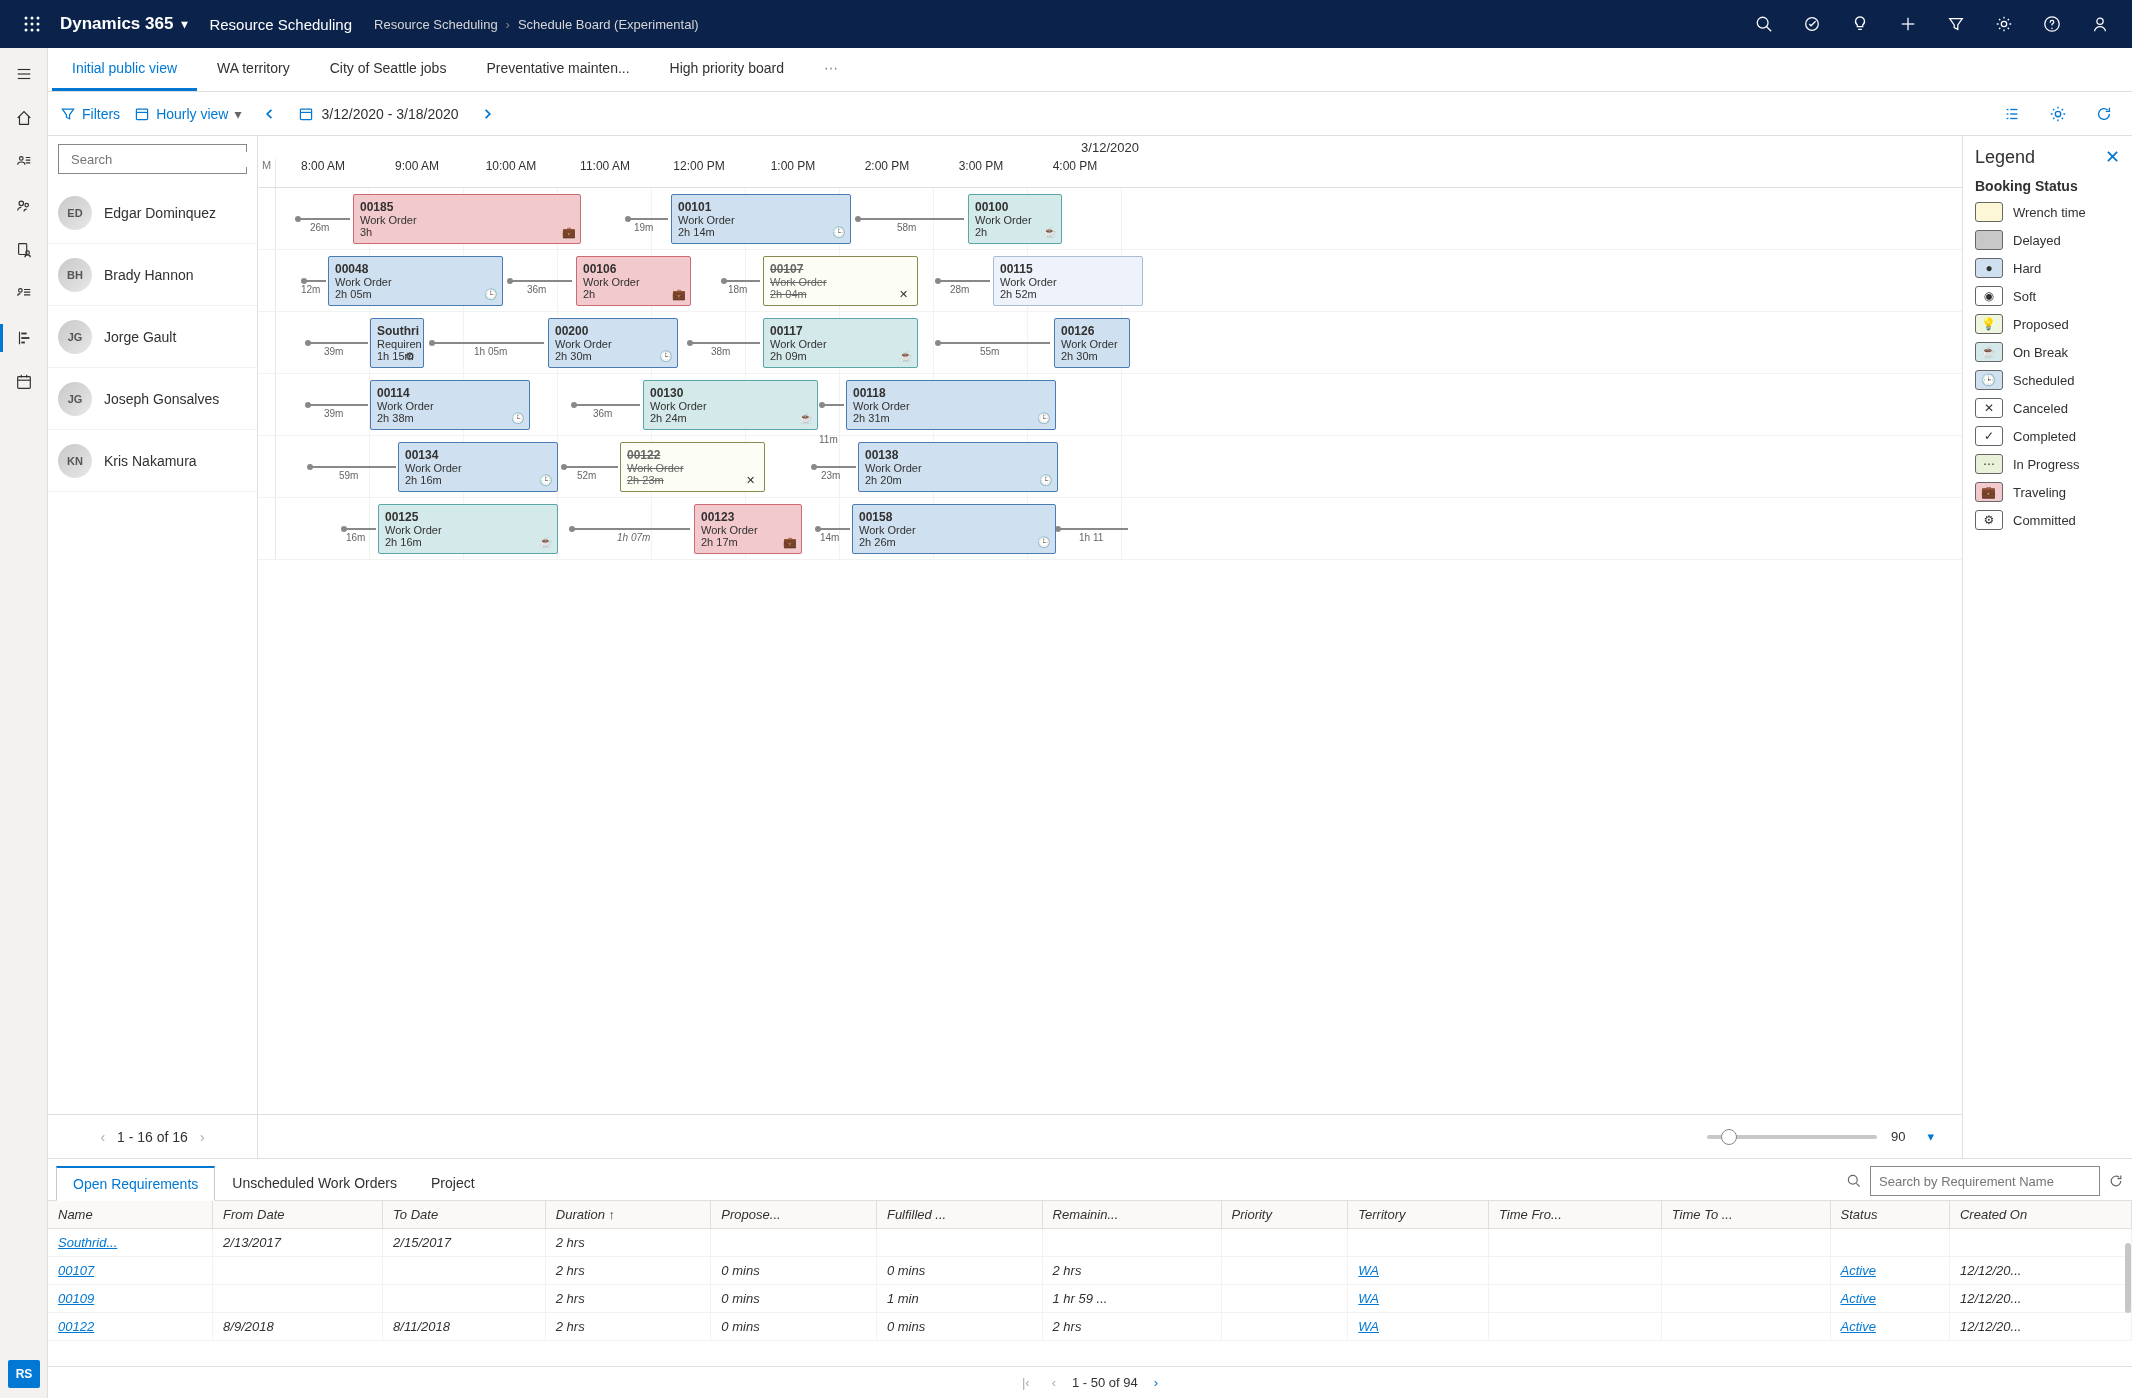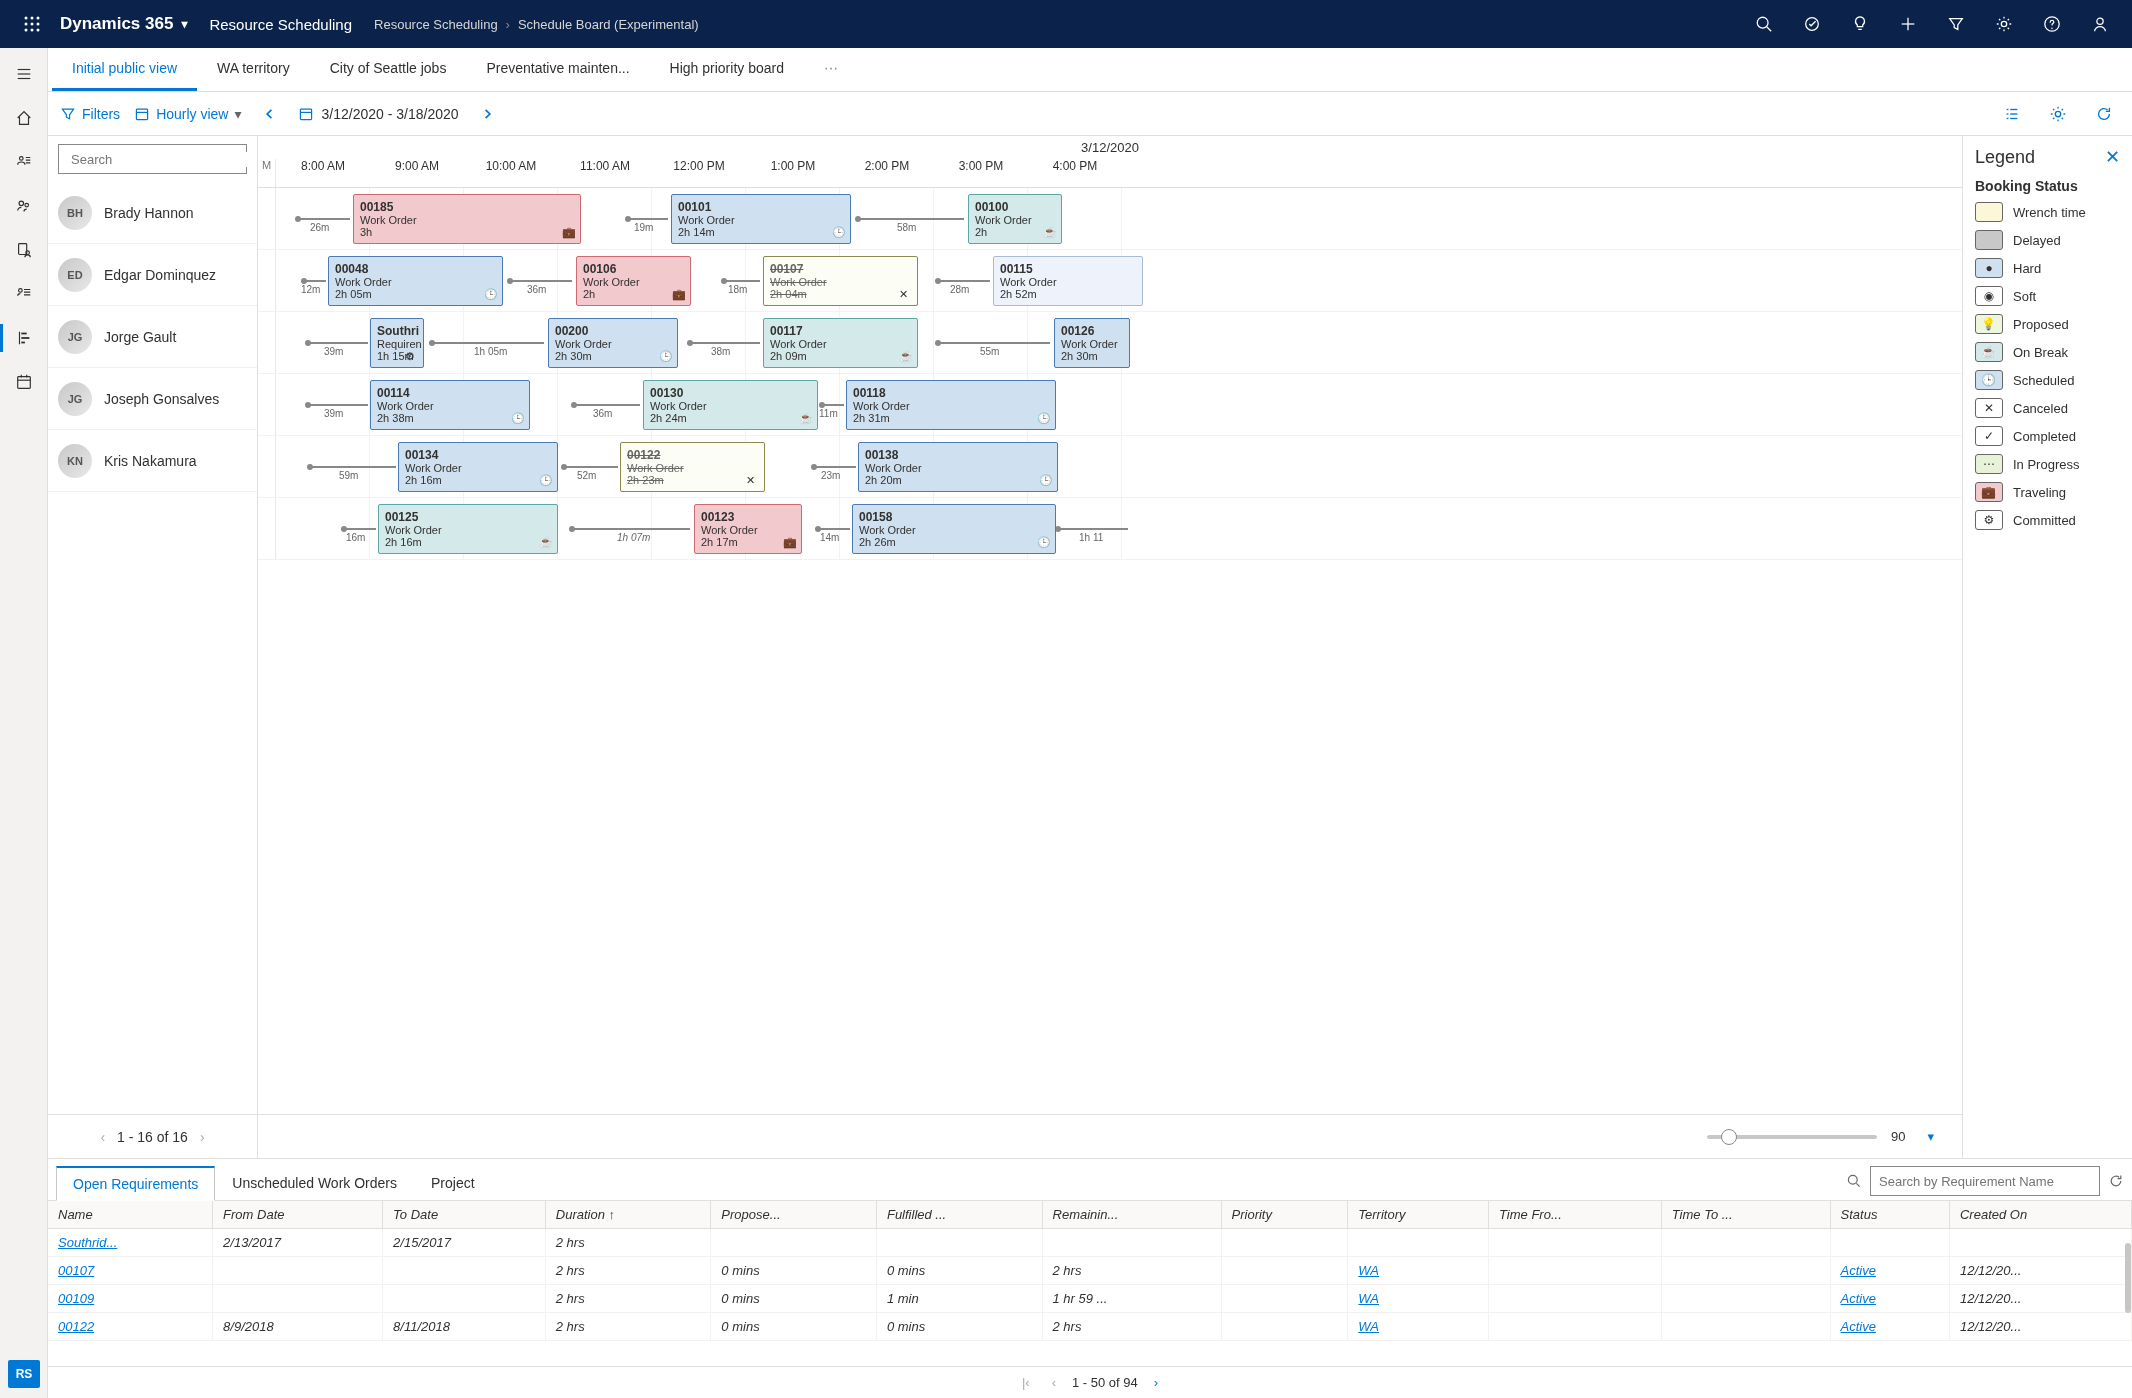--- a/index.html
+++ b/index.html
@@ -337,26 +337,26 @@
           <div class="searchbox">
             <svg viewBox="0 0 20 20">
                 <circle cx="8.5" cy="8.5" r="5.5"></circle>
                 <line x1="13" y1="13" x2="17" y2="17"></line>
               </svg>
             <input placeholder="Search" style="">
           </div>
         </div>
         <div class="reslist" id="reslist">
             <div class="resrow">
+              <div class="avatar">ED</div>
+              <div class="resname">Edgar Dominquez</div>
+            </div>
+            <div class="resrow">
               <div class="avatar">BH</div>
               <div class="resname">Brady Hannon</div>
-            </div>
-            <div class="resrow">
-              <div class="avatar">ED</div>
-              <div class="resname">Edgar Dominquez</div>
             </div>
             <div class="resrow">
               <div class="avatar">JG</div>
               <div class="resname">Jorge Gault</div>
             </div>
             <div class="resrow">
               <div class="avatar">JG</div>
               <div class="resname">Joseph Gonsalves</div>
             </div>
             <div class="resrow">
@@ -539,21 +539,21 @@
               </div>
               <div class="travel" style="left: 316px; width: 66px;"></div>
               <div class="travel-label" style="left: 335px;">36m</div>
               <div class="booking st-onbreak" style="left: 385px; width: 175px;">
                 <div class="bid">00130</div>
                 <div class="btype">Work Order</div>
                 <div class="bdur">2h 24m</div>
                 <div class="bicon">☕</div>
               </div>
               <div class="travel" style="left: 564px; width: 22px;"></div>
-              <div class="travel-label" style="left: 561px;">11m</div>
+              <div class="travel-label" style="left: 561px; margin-top: 26px;">11m</div>
               <div class="booking st-scheduled" style="left: 588px; width: 210px;">
                 <div class="bid">00118</div>
                 <div class="btype">Work Order</div>
                 <div class="bdur">2h 31m</div>
                 <div class="bicon">🕒</div>
               </div>
             </div>
             <div class="tl-row">
               <div class="tl-grid">
                 <div class="gm"></div>

